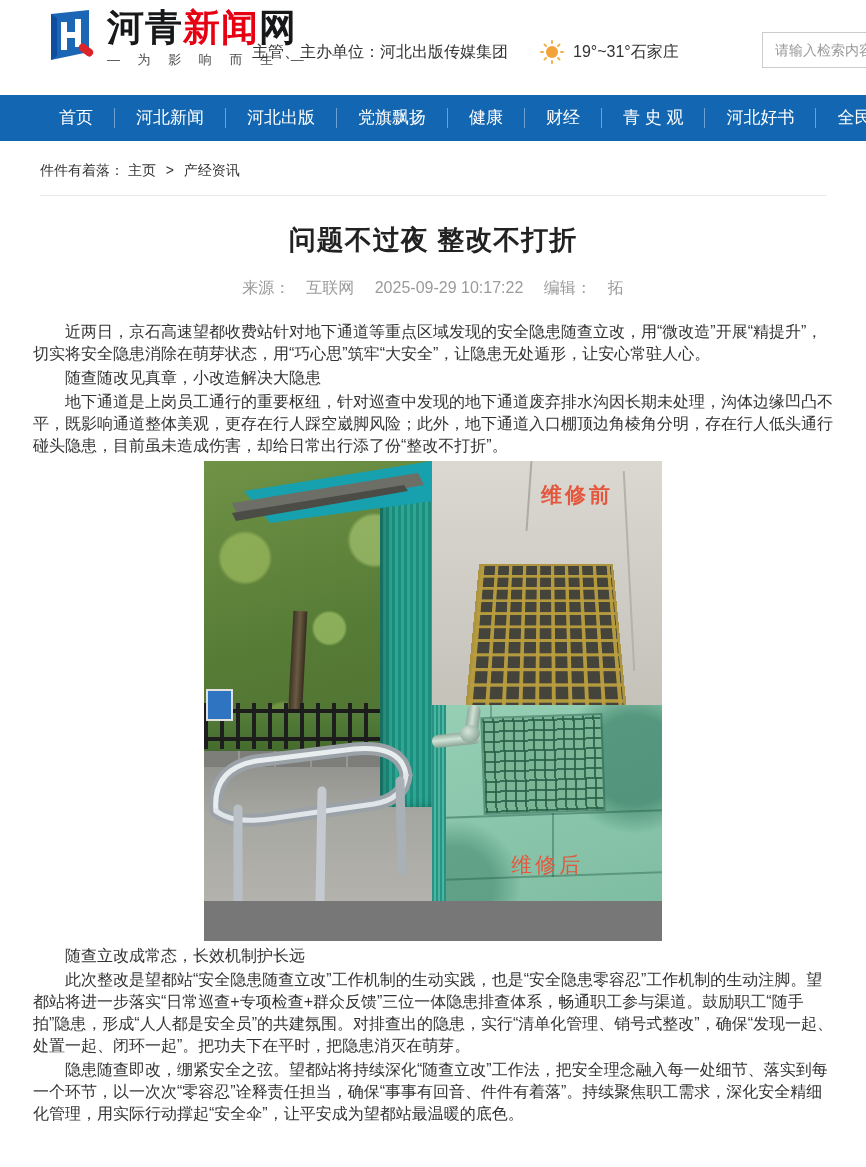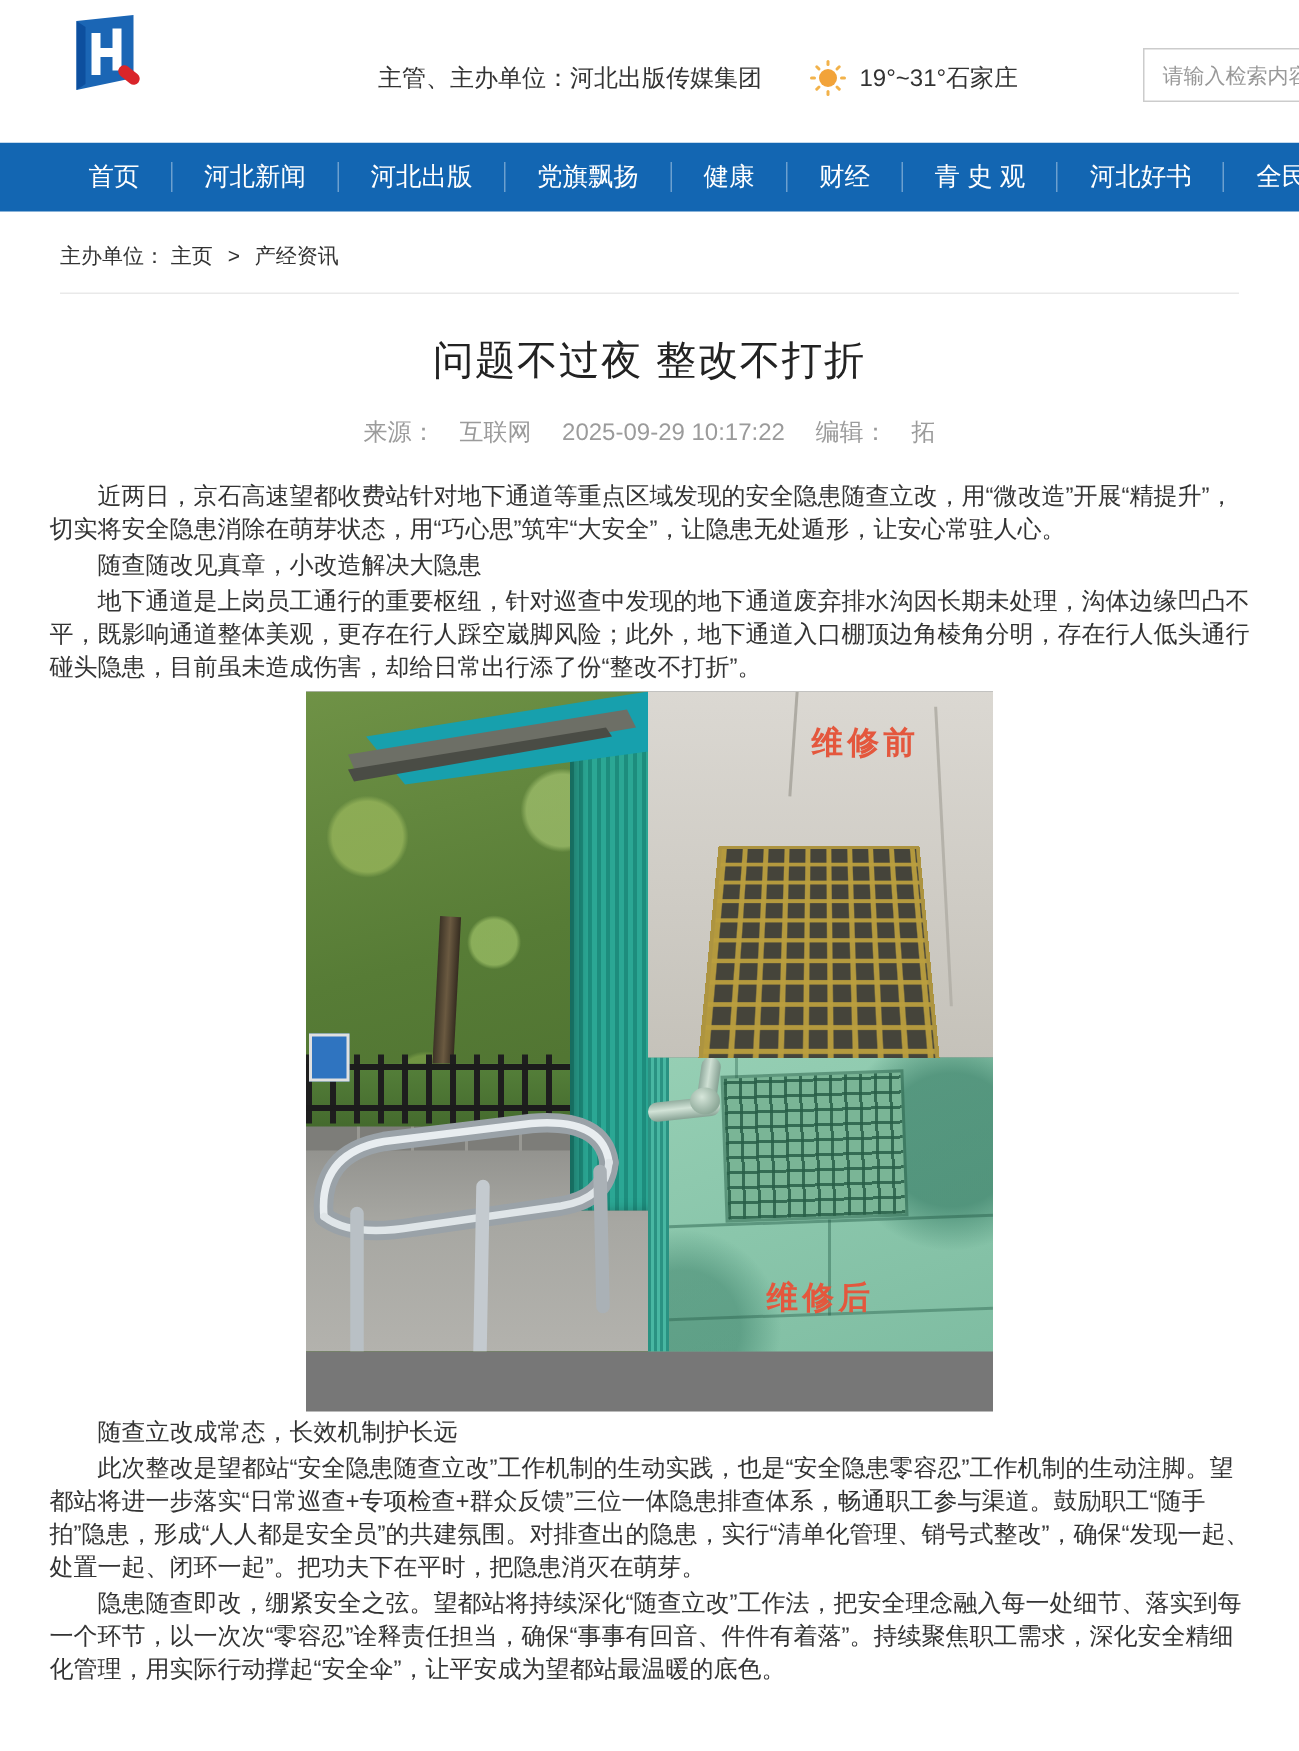--- a/index.html
+++ b/index.html
@@ -28,21 +28,21 @@
     border-right: 1px solid rgba(255,255,255,.38); white-space: nowrap; cursor: pointer; }
   .nav-item:last-child { border-right: none; }
 
   
   .breadcrumb { margin: 0 40px; padding: 21px 0 15px; font-size: 14px; color: #333; border-bottom: 1px solid #e9e9e9; }
   .breadcrumb a { color: #333; text-decoration: none; cursor: pointer; }
   .breadcrumb .sep { margin: 0 6px; }
 
   
   .article { padding: 0 33px; }
-  .article-title { text-align: center; font-size: 27px; font-weight: 400; color: #222; margin-top: 26px; letter-spacing: 1px; }
+  .article-title { text-align: center; font-size: 27px; font-weight: 700; color: #222; margin-top: 26px; letter-spacing: 1px; }
   .article-meta { text-align: center; font-size: 16px; color: #9b9b9b; margin: 20px 0 22px; }
   .article-meta span { margin: 0 8px; }
   .article-body p { font-size: 16px; line-height: 22px; color: #333; text-indent: 2em; margin: 2px 0; }
 
   
   .photo { position: relative; width: 458px; height: 480px; margin: 4px auto; overflow: hidden; background: #777; }
   .photo * { position: absolute; }
 
   
   .ph-left { left: 0; top: 0; width: 228px; height: 440px; overflow: hidden;
@@ -103,33 +103,37 @@
       repeating-linear-gradient(0deg, rgba(40,95,72,.85) 0 2px, transparent 2px 10px),
       repeating-linear-gradient(90deg, rgba(40,95,72,.85) 0 2px, transparent 2px 10px);
     transform: rotate(-2deg); box-shadow: 0 0 0 2px rgba(40,95,72,.5); }
   .ph-pipe-v { left: 34px; top: 0; width: 13px; height: 34px; border-radius: 6px;
     background: linear-gradient(90deg, #8fa99c, #cfe0d4 45%, #85a092); transform: rotate(8deg); }
   .ph-pipe-h { left: 0; top: 28px; width: 48px; height: 13px; border-radius: 6px;
     background: linear-gradient(180deg, #93ad9f, #d2e3d7 45%, #87a294); transform: rotate(-6deg); }
   .ph-pipe-joint { left: 28px; top: 20px; width: 20px; height: 18px; border-radius: 50%;
     background: radial-gradient(circle at 40% 35%, #d6e6da, #8ea999 70%); }
   .ph-label-after { left: 0; bottom: 22px; width: 100%; text-align: center;
-    color: #e4573d; font-size: 21px; font-weight: bold; letter-spacing: 3px; }
+    color: #e4573d; font-size: 21px; font-weight: normal; letter-spacing: 3px; }
 </style>
 </head>
 <body>
 
 <div class="header">
   <div class="logo">
     <svg class="logo-icon" viewBox="0 0 54 56">
       <polygon points="6,6 44,2 44,44 6,52" fill="#1b66b5"></polygon>
       <polygon points="6,6 12,10 12,48 6,52" fill="#0d4f9e"></polygon>
       <path d="M19 14 v28 M33 11 v28 M19 27 h14" stroke="#ffffff" stroke-width="6" fill="none"></path>
       <rect x="33" y="38" width="16" height="8" rx="4" fill="#d9252a" transform="rotate(38 41 42)"></rect>
     </svg>
+    <div class="logo-txt">
+      <div class="logo-title"><span>河青</span><span class="red">新闻</span><span>网</span></div>
+      <div class="logo-tagline">— 为 影 响 而 生 —</div>
+    </div>
   </div>
   <div class="sponsor">主管、主办单位：河北出版传媒集团</div>
   <div class="weather">
     <svg width="24" height="24" viewBox="0 0 24 24">
       <circle cx="12" cy="12" r="6" fill="#f2a33a"></circle>
       <g stroke="#f2b24a" stroke-width="2" stroke-linecap="round">
         <line x1="12" y1="1" x2="12" y2="3"></line>
           <line x1="12" y1="21" x2="12" y2="23"></line>
         <line x1="1" y1="12" x2="3" y2="12"></line>
           <line x1="21" y1="12" x2="23" y2="12"></line>
@@ -150,21 +154,21 @@
   <a class="nav-item">河北出版</a>
   <a class="nav-item">党旗飘扬</a>
   <a class="nav-item">健康</a>
   <a class="nav-item">财经</a>
   <a class="nav-item">青 史 观</a>
   <a class="nav-item">河北好书</a>
   <a class="nav-item">全民辟谣</a>
 </div>
 
 <div class="breadcrumb">
-  <span>主办单位：</span>
+  <span>件件有着落：</span>
   <a>主页</a>
   <span class="sep">&gt;</span>
   <a>产经资讯</a>
 </div>
 
 <div class="article">
   <h1 class="article-title">问题不过夜 整改不打折</h1>
   <div class="article-meta">
     <span>来源：</span><span>互联网</span>
     <span>2025-09-29 10:17:22</span>

